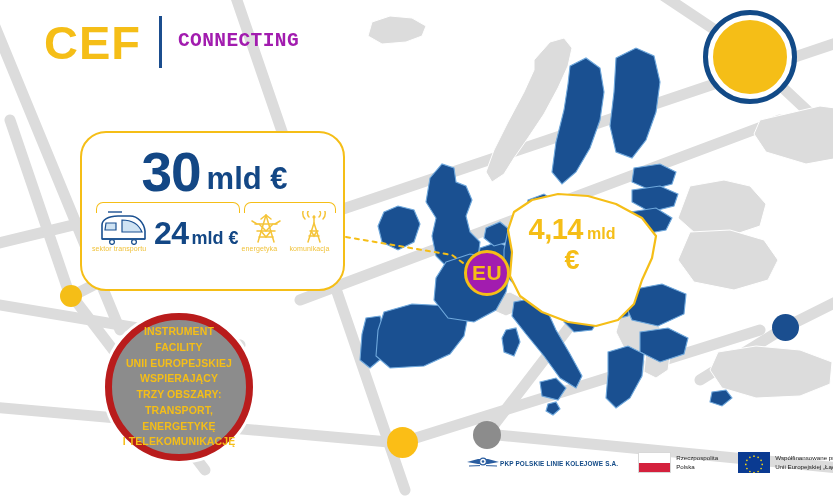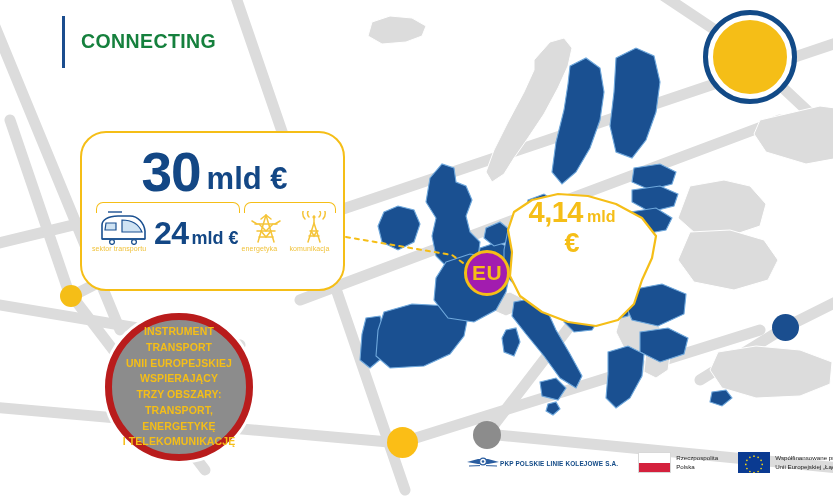--- a/index.html
+++ b/index.html
@@ -48,23 +48,24 @@
   }
   .header-divider {
     width: 3px;
     height: 52px;
     background: #1B4D8E;
     margin: 0 16px 0 18px;
   }
   .header-sub {
     font-size: 19.5px;
     font-weight: bold;
-    color: #15803d;
+    color: #a21caf;
     line-height: 1.23;
     letter-spacing: 0.4px;
+    font-family: Liberation Mono, monospace;
   }
   
   #callout {
     position: absolute;
     left: 80px; top: 131px;
     width: 265px; height: 160px;
     background: #ffffff;
     border: 2px solid #F5BE17;
     border-radius: 26px;
     z-index: 7;
@@ -171,21 +172,21 @@
   }
   #eu-badge span {
     font-size: 21px;
     font-weight: bold;
     color: #F5BE17;
     letter-spacing: 0.5px;
   }
   
   #poland-value {
     position: absolute;
-    left: 513px; top: 197px;
+    left: 513px; top: 214px;
     width: 118px;
     text-align: center;
     z-index: 8;
     color: #F5BE17;
     font-weight: bold;
     line-height: 1.08;
     pointer-events: none;
   }
   #poland-value .pv-num { font-size: 29px; letter-spacing: -0.5px; }
   #poland-value .pv-unit { font-size: 16px; margin-left: 4px; }
@@ -371,20 +372,21 @@
       <path d="M712,392 l14,-2 6,8 -10,8 -12,-4 z"></path>
       <path d="M548,404 l8,-2 4,7 -7,6 -7,-4 z"></path>
     </g>
 
     <path d="M514,212 l18,-12 26,-6 30,2 28,8 26,14 14,18 -4,22 -10,22 -8,24 -16,16 -22,6 -28,-4 -26,-10 -22,-16 -10,-20 2,-24 -4,-22 z" fill="#FFFFFF" stroke="#F5BE17" stroke-width="2.2" stroke-linejoin="round"></path>
 
     <path d="M346,237 L452,255 L470,268" fill="none" stroke="#F5BE17" stroke-width="2" stroke-dasharray="4 5" stroke-linecap="round"></path>
   </svg>
 
   <div class="header">
+    <div class="header-cef">CEF</div>
     <div class="header-divider"></div>
     <div class="header-sub">
       <div>CONNECTING</div>
     </div>
   </div>
 
   <div id="callout">
     <div class="callout-main">
       <span class="big">30</span><span class="unit">mld €</span>
     </div>
@@ -447,21 +449,21 @@
   </div>
 
   <div id="poland-value">
     <span class="pv-num">4,14</span><span class="pv-unit">mld</span>
     <span class="pv-eur">€</span>
   </div>
 
   <div id="info-circle">
     <p>
       <span>INSTRUMENT</span><br>
-      <span>TRANSPORT</span><br>
+      <span>FACILITY</span><br>
       <span>UNII EUROPEJSKIEJ</span><br>
       <span>WSPIERAJĄCY</span><br>
       <span>TRZY OBSZARY:</span><br>
       <span>TRANSPORT,</span><br>
       <span>ENERGETYKĘ</span><br>
       <span>I TELEKOMUNIKACJĘ</span>
     </p>
   </div>
 
   <div class="node" id="node-hub"></div>

